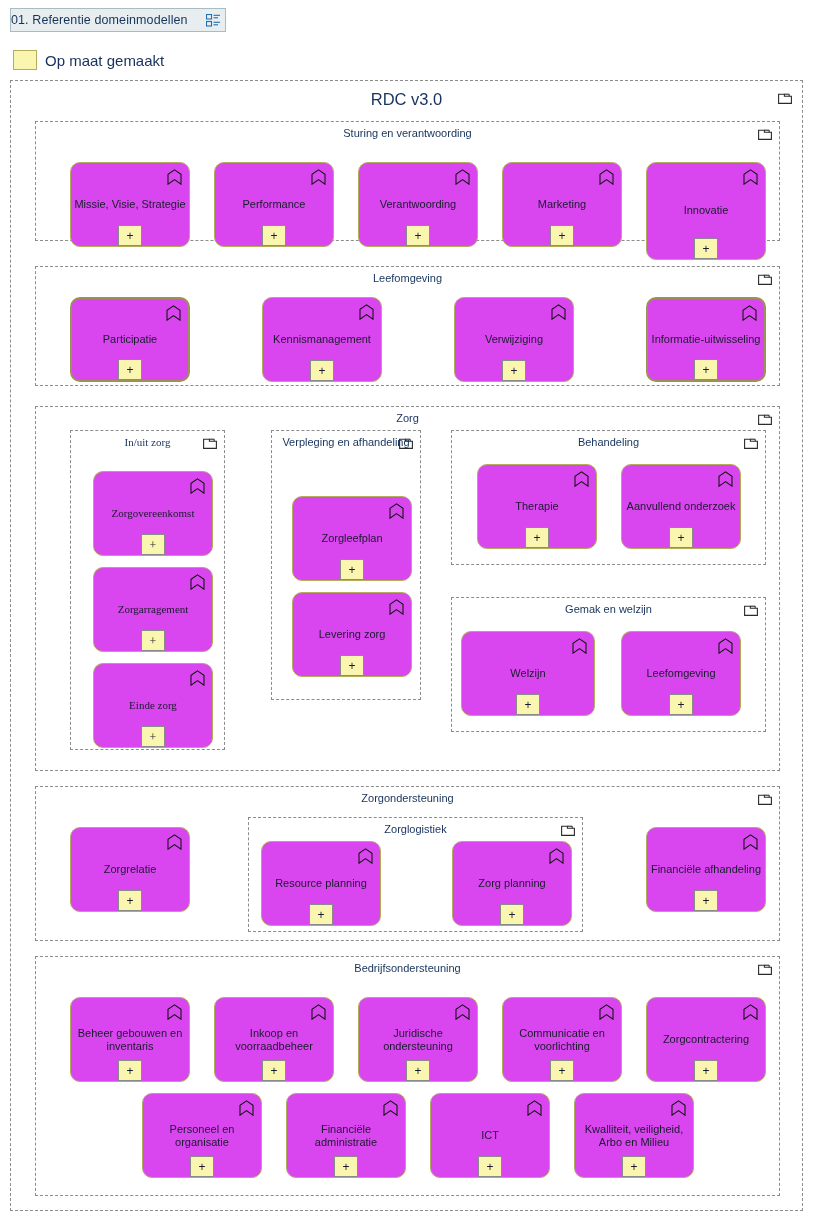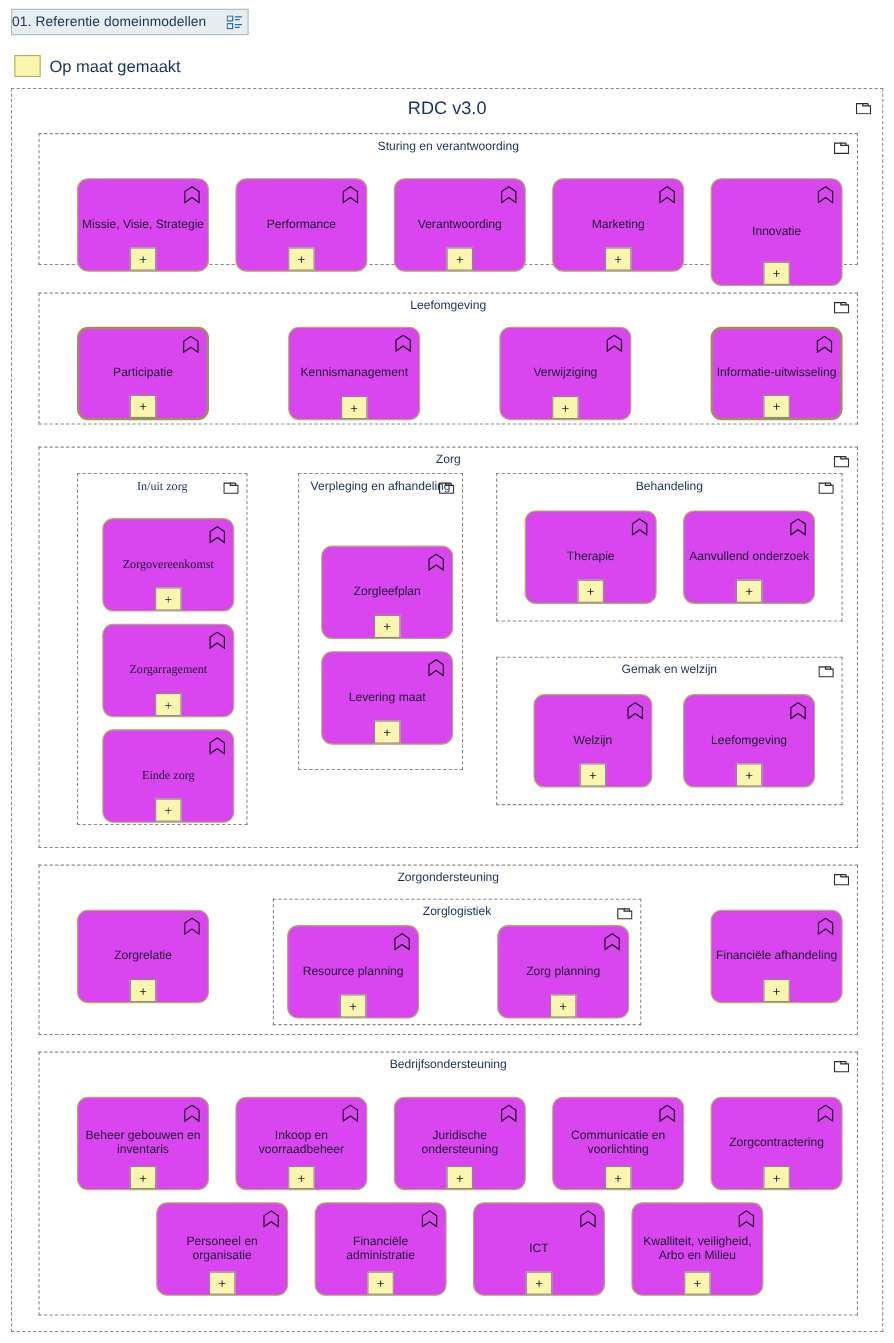--- a/index.html
+++ b/index.html
@@ -265,21 +265,21 @@
           </span>
           <div class="node-label">Zorgleefplan</div>
           <div class="plus-box">+</div>
         </div>
         <div class="node" style="left: 20px; top: 161px; width: 120px; height: 85px;">
           <span class="fn-icon">
             <svg width="15" height="16" viewBox="0 0 15 16">
               <path d="M1 15.2 L1 5.2 L7.5 0.8 L14 5.2 L14 15.2 L7.5 10.6 Z" fill="none" stroke="#111111" stroke-width="1.05" stroke-linejoin="miter"></path>
             </svg>
           </span>
-          <div class="node-label">Levering maat</div>
+          <div class="node-label">Levering zorg</div>
           <div class="plus-box">+</div>
         </div>
       </div>
       <div class="grp" style="left: 415px; top: 23px; width: 315px; height: 135px;">
         <div class="grp-title">Behandeling</div>
         <div class="folder-icon">
           <svg width="14" height="12" viewBox="0 0 14 12">
             <path d="M0.6 2.2 L0.6 11.4 L13.4 11.4 L13.4 4.2 L6.4 4.2 L6.4 2.2 Z" fill="none" stroke="#2b2b2b" stroke-width="1.1" stroke-linejoin="miter"></path>
             <line x1="6.4" y1="2.2" x2="11.2" y2="2.2" stroke="#2b2b2b" stroke-width="1.1"></line>
             <line x1="11.2" y1="2.2" x2="11.2" y2="4.2" stroke="#2b2b2b" stroke-width="1.1"></line>
@@ -306,21 +306,21 @@
       </div>
       <div class="grp" style="left: 415px; top: 190px; width: 315px; height: 135px;">
         <div class="grp-title">Gemak en welzijn</div>
         <div class="folder-icon">
           <svg width="14" height="12" viewBox="0 0 14 12">
             <path d="M0.6 2.2 L0.6 11.4 L13.4 11.4 L13.4 4.2 L6.4 4.2 L6.4 2.2 Z" fill="none" stroke="#2b2b2b" stroke-width="1.1" stroke-linejoin="miter"></path>
             <line x1="6.4" y1="2.2" x2="11.2" y2="2.2" stroke="#2b2b2b" stroke-width="1.1"></line>
             <line x1="11.2" y1="2.2" x2="11.2" y2="4.2" stroke="#2b2b2b" stroke-width="1.1"></line>
           </svg>
         </div>
-        <div class="node" style="left: 33px; top: 33px; width: 108px; height: 85px;">
+        <div class="node" style="left: 9px; top: 33px; width: 134px; height: 85px;">
           <span class="fn-icon">
             <svg width="15" height="16" viewBox="0 0 15 16">
               <path d="M1 15.2 L1 5.2 L7.5 0.8 L14 5.2 L14 15.2 L7.5 10.6 Z" fill="none" stroke="#111111" stroke-width="1.05" stroke-linejoin="miter"></path>
             </svg>
           </span>
           <div class="node-label">Welzijn</div>
           <div class="plus-box">+</div>
         </div>
         <div class="node" style="left: 169px; top: 33px; width: 120px; height: 85px;">
           <span class="fn-icon">

